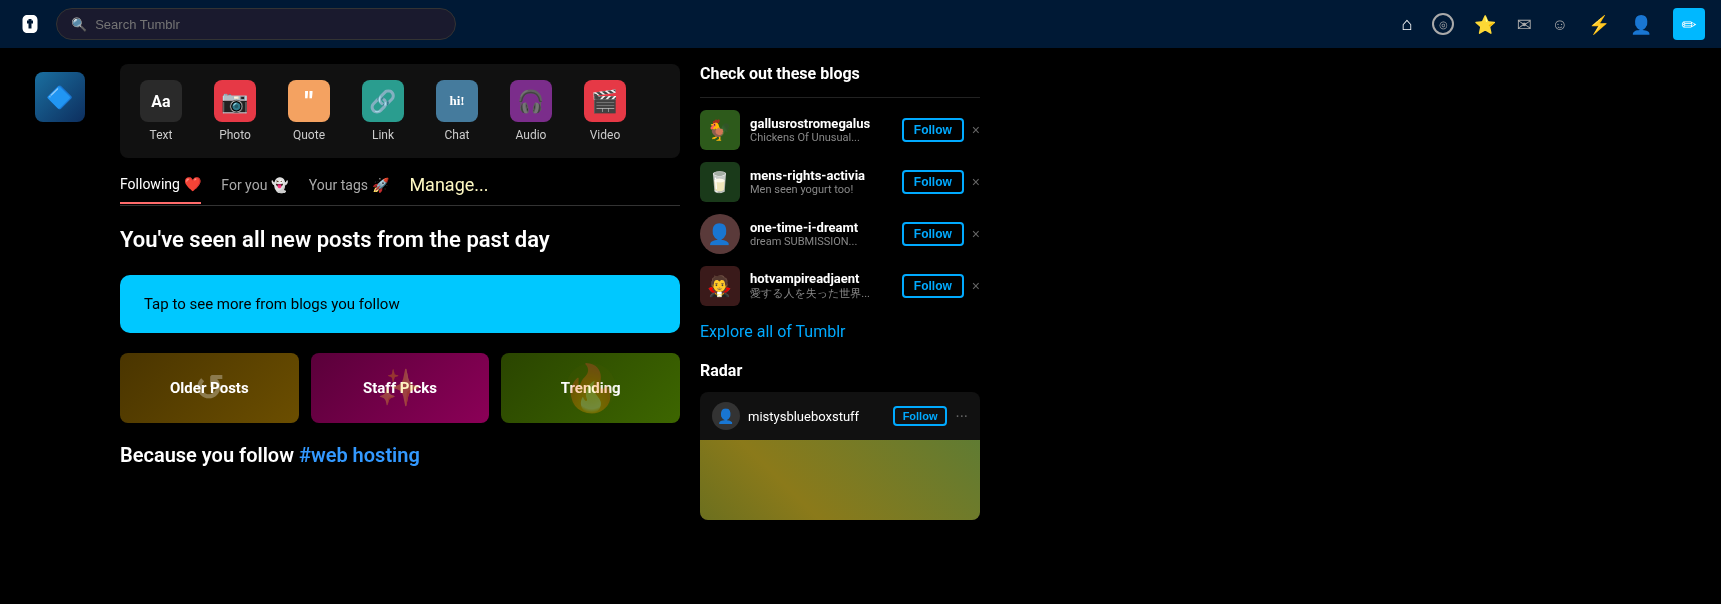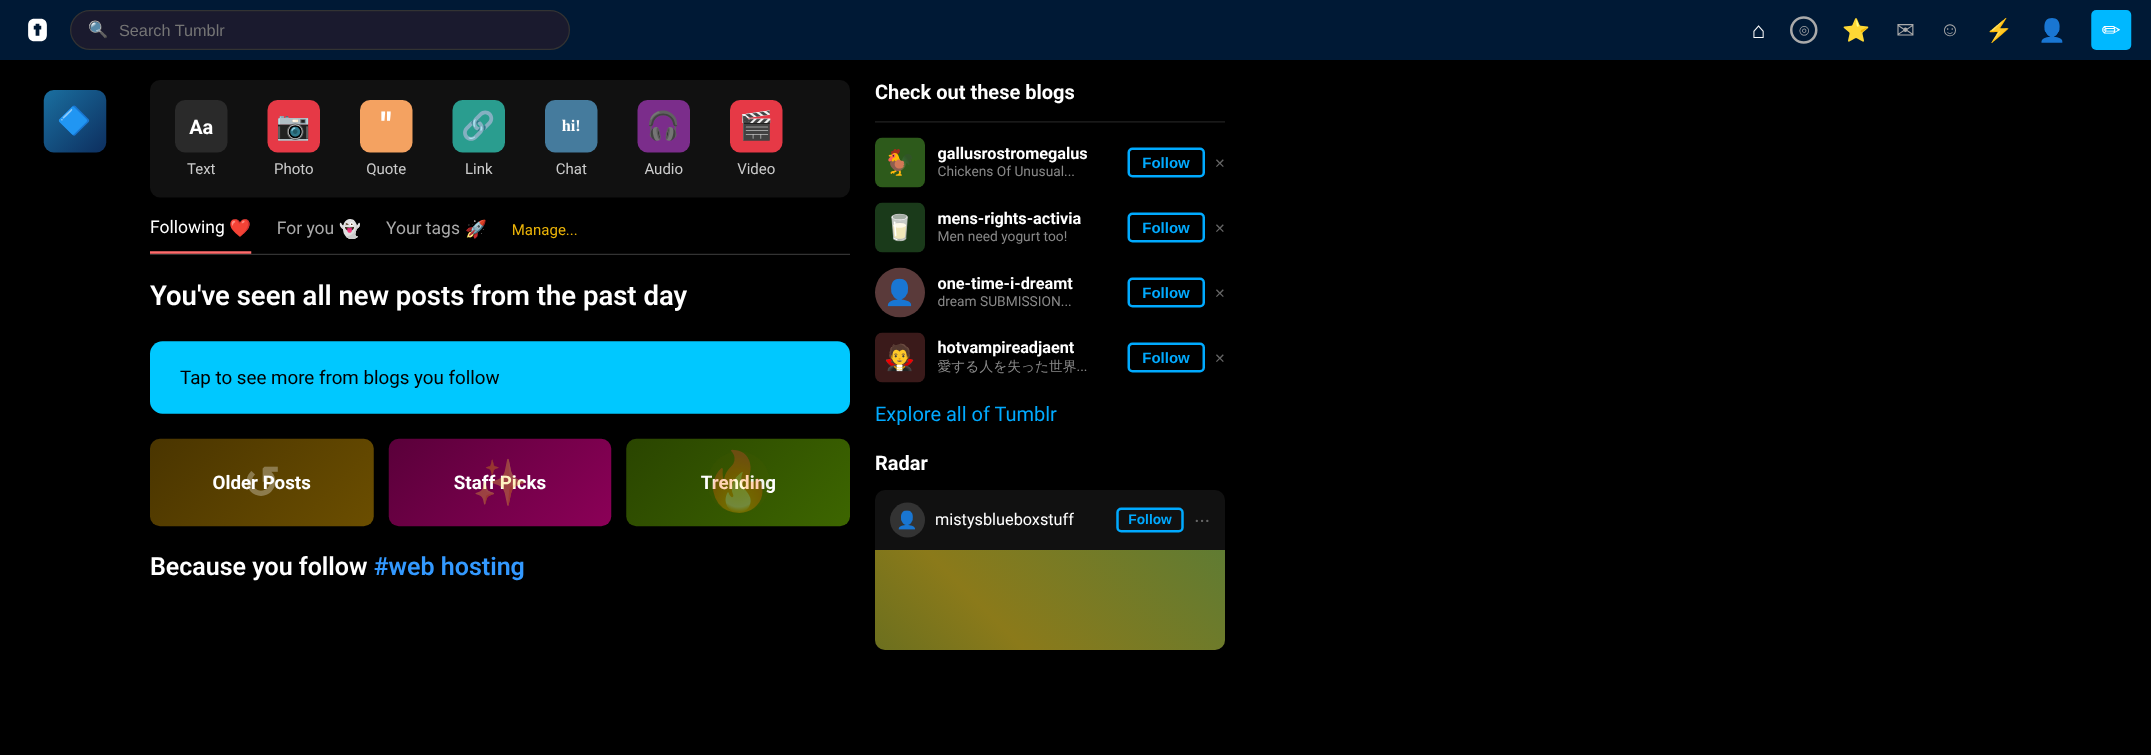--- a/index.html
+++ b/index.html
@@ -138,22 +138,22 @@
       color: #aaa;
       cursor: pointer;
       padding-bottom: 10px;
       display: flex; align-items: flex-start; gap: 4px;
     }
     .tab.active {
       color: #fff;
       border-bottom: 2px solid #ff6b6b;
     }
     .tab-manage {
-      color: #eab308;
-      font-size: 12px;
+      color: #fef9c3;
+      font-size: 18px;
       cursor: pointer;
     }
 
     
     .feed-all-seen {
       font-size: 22px;
       font-weight: 600;
       color: #fff;
       margin-bottom: 20px;
       line-height: 1.3;
@@ -490,21 +490,21 @@
           <button class="dismiss-btn">×</button>
         </div>
       </div>
 
       <div class="blog-item">
         <div class="blog-avatar-small">
           <div class="av-placeholder" style="background:#1a3a1a;">🥛</div>
         </div>
         <div class="blog-info">
           <div class="blog-name">mens-rights-activia</div>
-          <div class="blog-desc">Men need yogurt too!</div>
+          <div class="blog-desc">Men seen yogurt too!</div>
         </div>
         <div class="blog-actions">
           <button class="follow-btn">Follow</button>
           <button class="dismiss-btn">×</button>
         </div>
       </div>
 
       <div class="blog-item">
         <div class="blog-avatar-small">
           <div class="av-placeholder" style="background:#5a3a3a; border-radius:50%;">👤</div>

